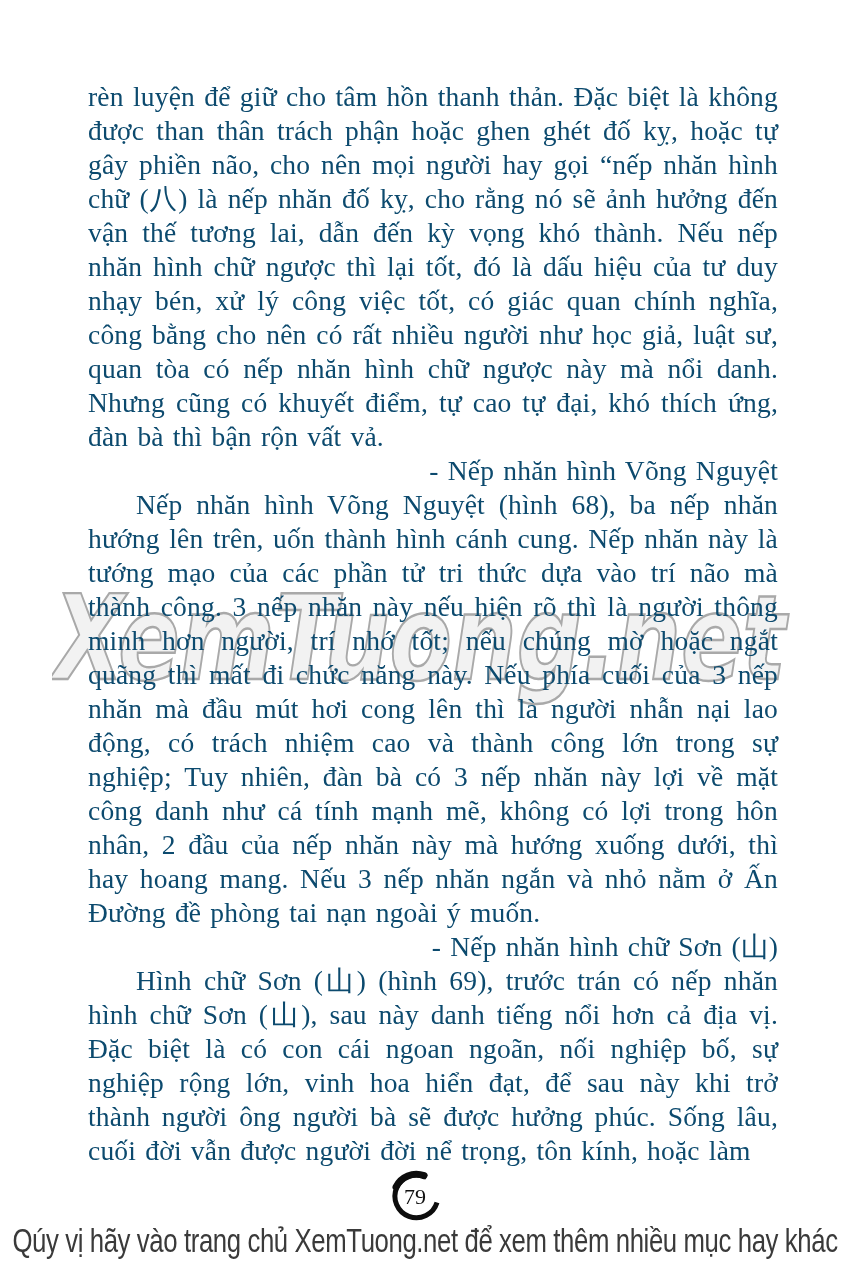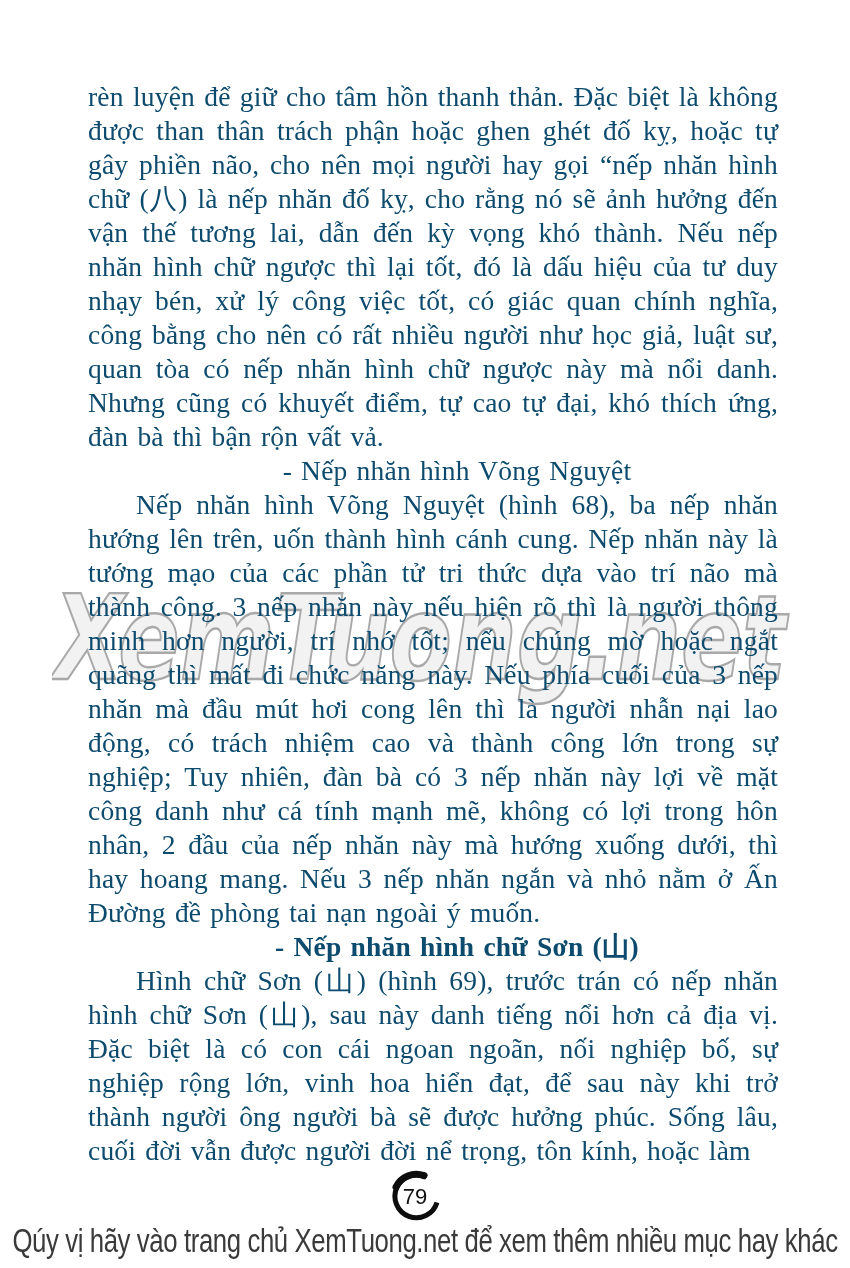--- a/index.html
+++ b/index.html
@@ -39,24 +39,24 @@
   }
   .text-block p {
     margin: 0;
     padding: 0;
   }
   .para-indent {
     text-indent: 48px;
   }
   .para-heading {
     text-indent: 48px;
-    text-align: center;
+    text-align: right;
   }
   .para-heading.is-bold {
-    font-weight: bold;
+    font-weight: normal;
   }
   
   .page-number-wrap {
     position: absolute;
     left: 388px;
     top: 1168px;
     width: 60px;
     height: 62px;
     z-index: 1;
   }
@@ -64,21 +64,21 @@
     position: absolute;
     left: 0;
     top: 0;
   }
   .page-number-text {
     position: absolute;
     left: 0;
     top: 16px;
     width: 54px;
     text-align: center;
-    font-family: Liberation Sans, sans-serif;
+    font-family: Liberation Serif, serif;
     font-size: 22px;
     color: #101010;
   }
   
   .footer {
     position: absolute;
     left: 0;
     top: 1222px;
     width: 850px;
     display: flex;

